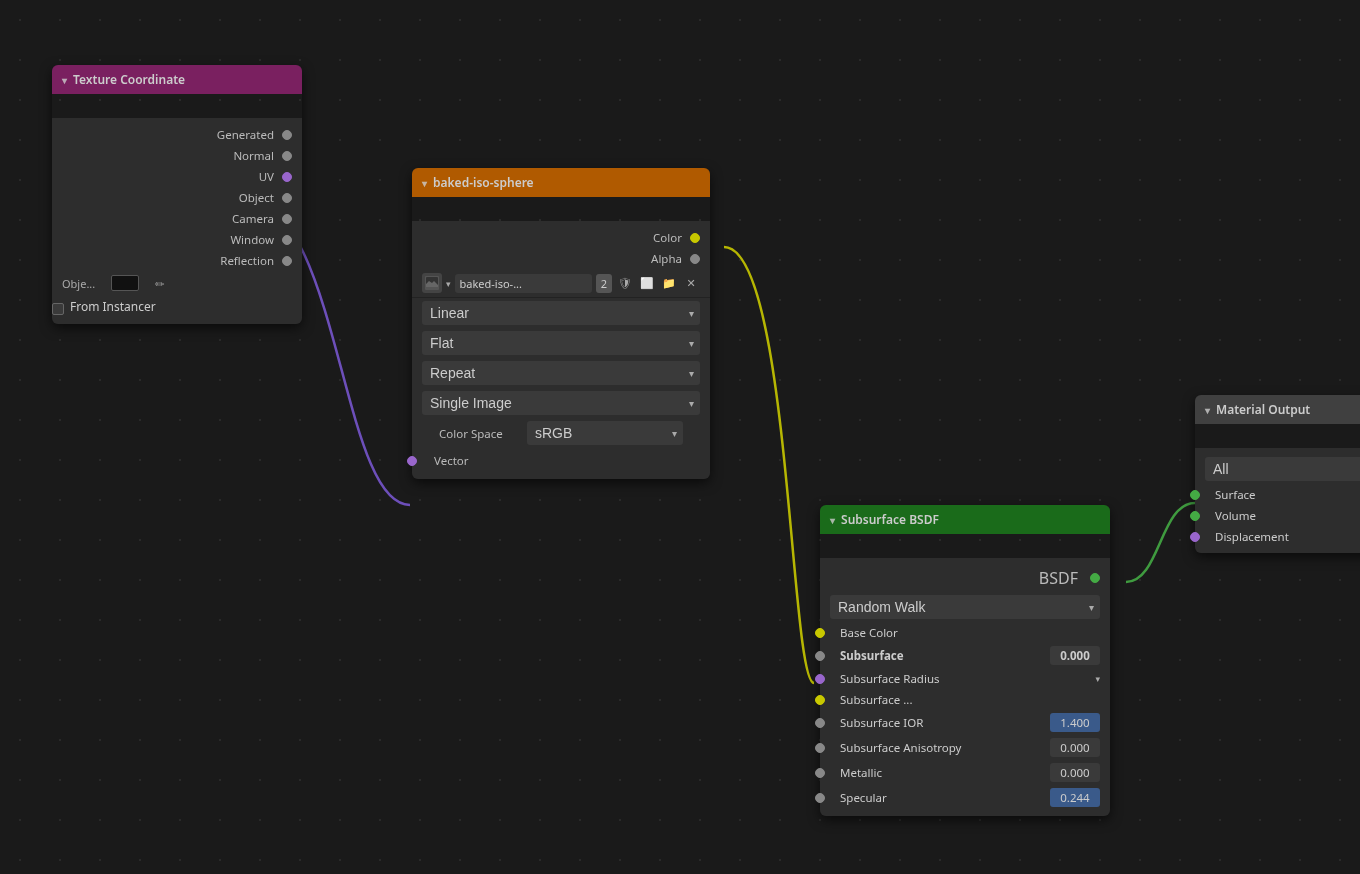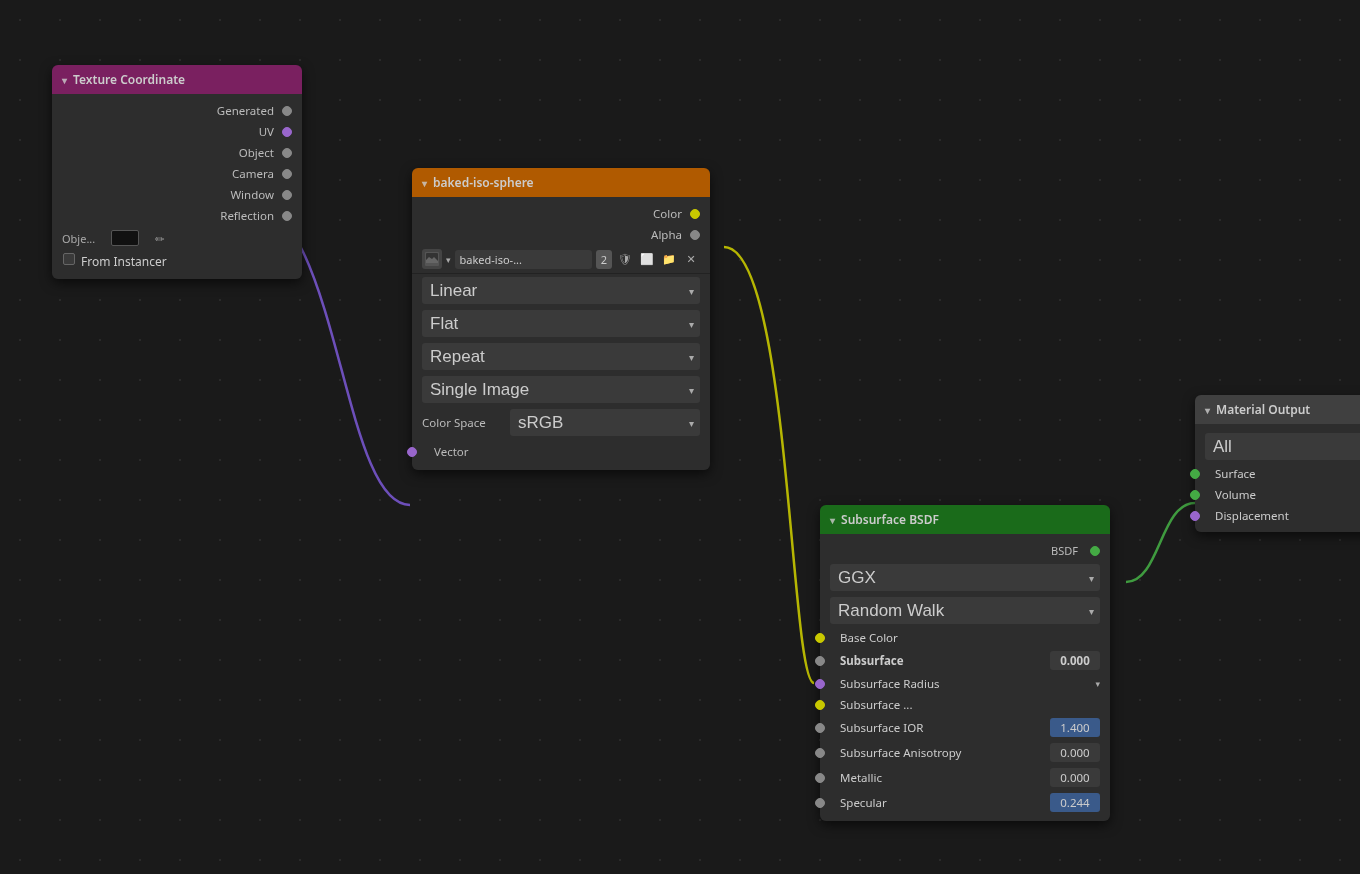--- a/index.html
+++ b/index.html
@@ -32,20 +32,21 @@
       border-radius: 6px 6px 0 0;
       font-size: 12px;
       font-weight: 600;
       cursor: grab;
     }
 
     .node-body {
       background: #2d2d2d;
       border-radius: 0 0 6px 6px;
       padding: 6px 0;
+      margin-top: 24px;
     }
 
     .node-row {
       display: flex;
       align-items: center;
       padding: 3px 10px;
       position: relative;
       font-size: 11.5px;
     }
 
@@ -182,52 +183,52 @@
       font-size: 10px;
       pointer-events: none;
     }
     .select-wrapper select {
       width: 100%;
       background: #3a3a3a;
       border: none;
       border-radius: 3px;
       color: #ccc;
       padding: 4px 20px 4px 8px;
-      font-size: 17px;
+      font-size: 14px;
       appearance: none;
       -webkit-appearance: none;
       outline: none;
       cursor: pointer;
     }
 
     .color-space-row {
       display: flex;
       align-items: center;
-      padding: 3px 10px;
+      padding: 3px 27px;
       gap: 8px;
     }
     .color-space-label {
       color: #bbb;
       font-size: 11.5px;
       min-width: 80px;
     }
 
     .vector-row {
       display: flex;
       align-items: center;
       padding: 5px 10px;
       gap: 6px;
       position: relative;
     }
 
     .bsdf-row {
       display: flex;
       align-items: center;
       padding: 3px 10px;
-      font-size: 11px;
+      font-size: 16px;
       position: relative;
     }
     .bsdf-label {
       flex: 1;
       text-align: right;
       color: #bbb;
       padding-right: 6px;
     }
 
     .field-row {
@@ -280,23 +281,23 @@
       background: #111;
       border: 1px solid #555;
       border-radius: 2px;
     }
     .obj-pipette {
       font-size: 11px;
       color: #aaa;
     }
     .from-instancer-row {
       display: flex;
-      align-items: flex-start;
+      align-items: flex-end;
       gap: 6px;
-      padding: 3px 11px;
+      padding: 3px 0;
     }
     .checkbox {
       width: 12px;
       height: 12px;
       background: #3a3a3a;
       border: 1px solid #666;
       border-radius: 2px;
     }
   </style>
 </head>
@@ -312,20 +313,24 @@
 </svg>
 
 <div class="node" id="texture-coord">
   <div class="node-header">
     <span class="chevron">▾</span>
     <span>Texture Coordinate</span>
   </div>
   <div class="node-body">
     <div class="node-row">
       <span class="node-row-label">Generated</span>
+      <span class="socket socket-gray socket-out"></span>
+    </div>
+    <div class="node-row">
+      <span class="node-row-label">Normal</span>
       <span class="socket socket-gray socket-out"></span>
     </div>
     <div class="node-row">
       <span class="node-row-label">UV</span>
       <span class="socket socket-purple socket-out" style="background:#9966cc; border-color:#9966cc;"></span>
     </div>
     <div class="node-row">
       <span class="node-row-label">Object</span>
       <span class="socket socket-gray socket-out"></span>
     </div>
@@ -452,28 +457,20 @@
     <span class="chevron">▾</span>
     <span>Subsurface BSDF</span>
   </div>
   <div class="node-body">
 
     <div class="bsdf-row">
       <span class="bsdf-label">BSDF</span>
       <span class="socket socket-green" style="margin-left:6px;"></span>
     </div>
 
-    <div class="select-row">
-      <div class="select-wrapper">
-        <select>
-          <option>GGX</option>
-          <option>Multiscatter GGX</option>
-        </select>
-      </div>
-    </div>
 
     <div class="select-row">
       <div class="select-wrapper">
         <select>
           <option>Random Walk</option>
           <option>Christensen-Burley</option>
           <option>Random Walk (Fixed Radius)</option>
         </select>
       </div>
     </div>

